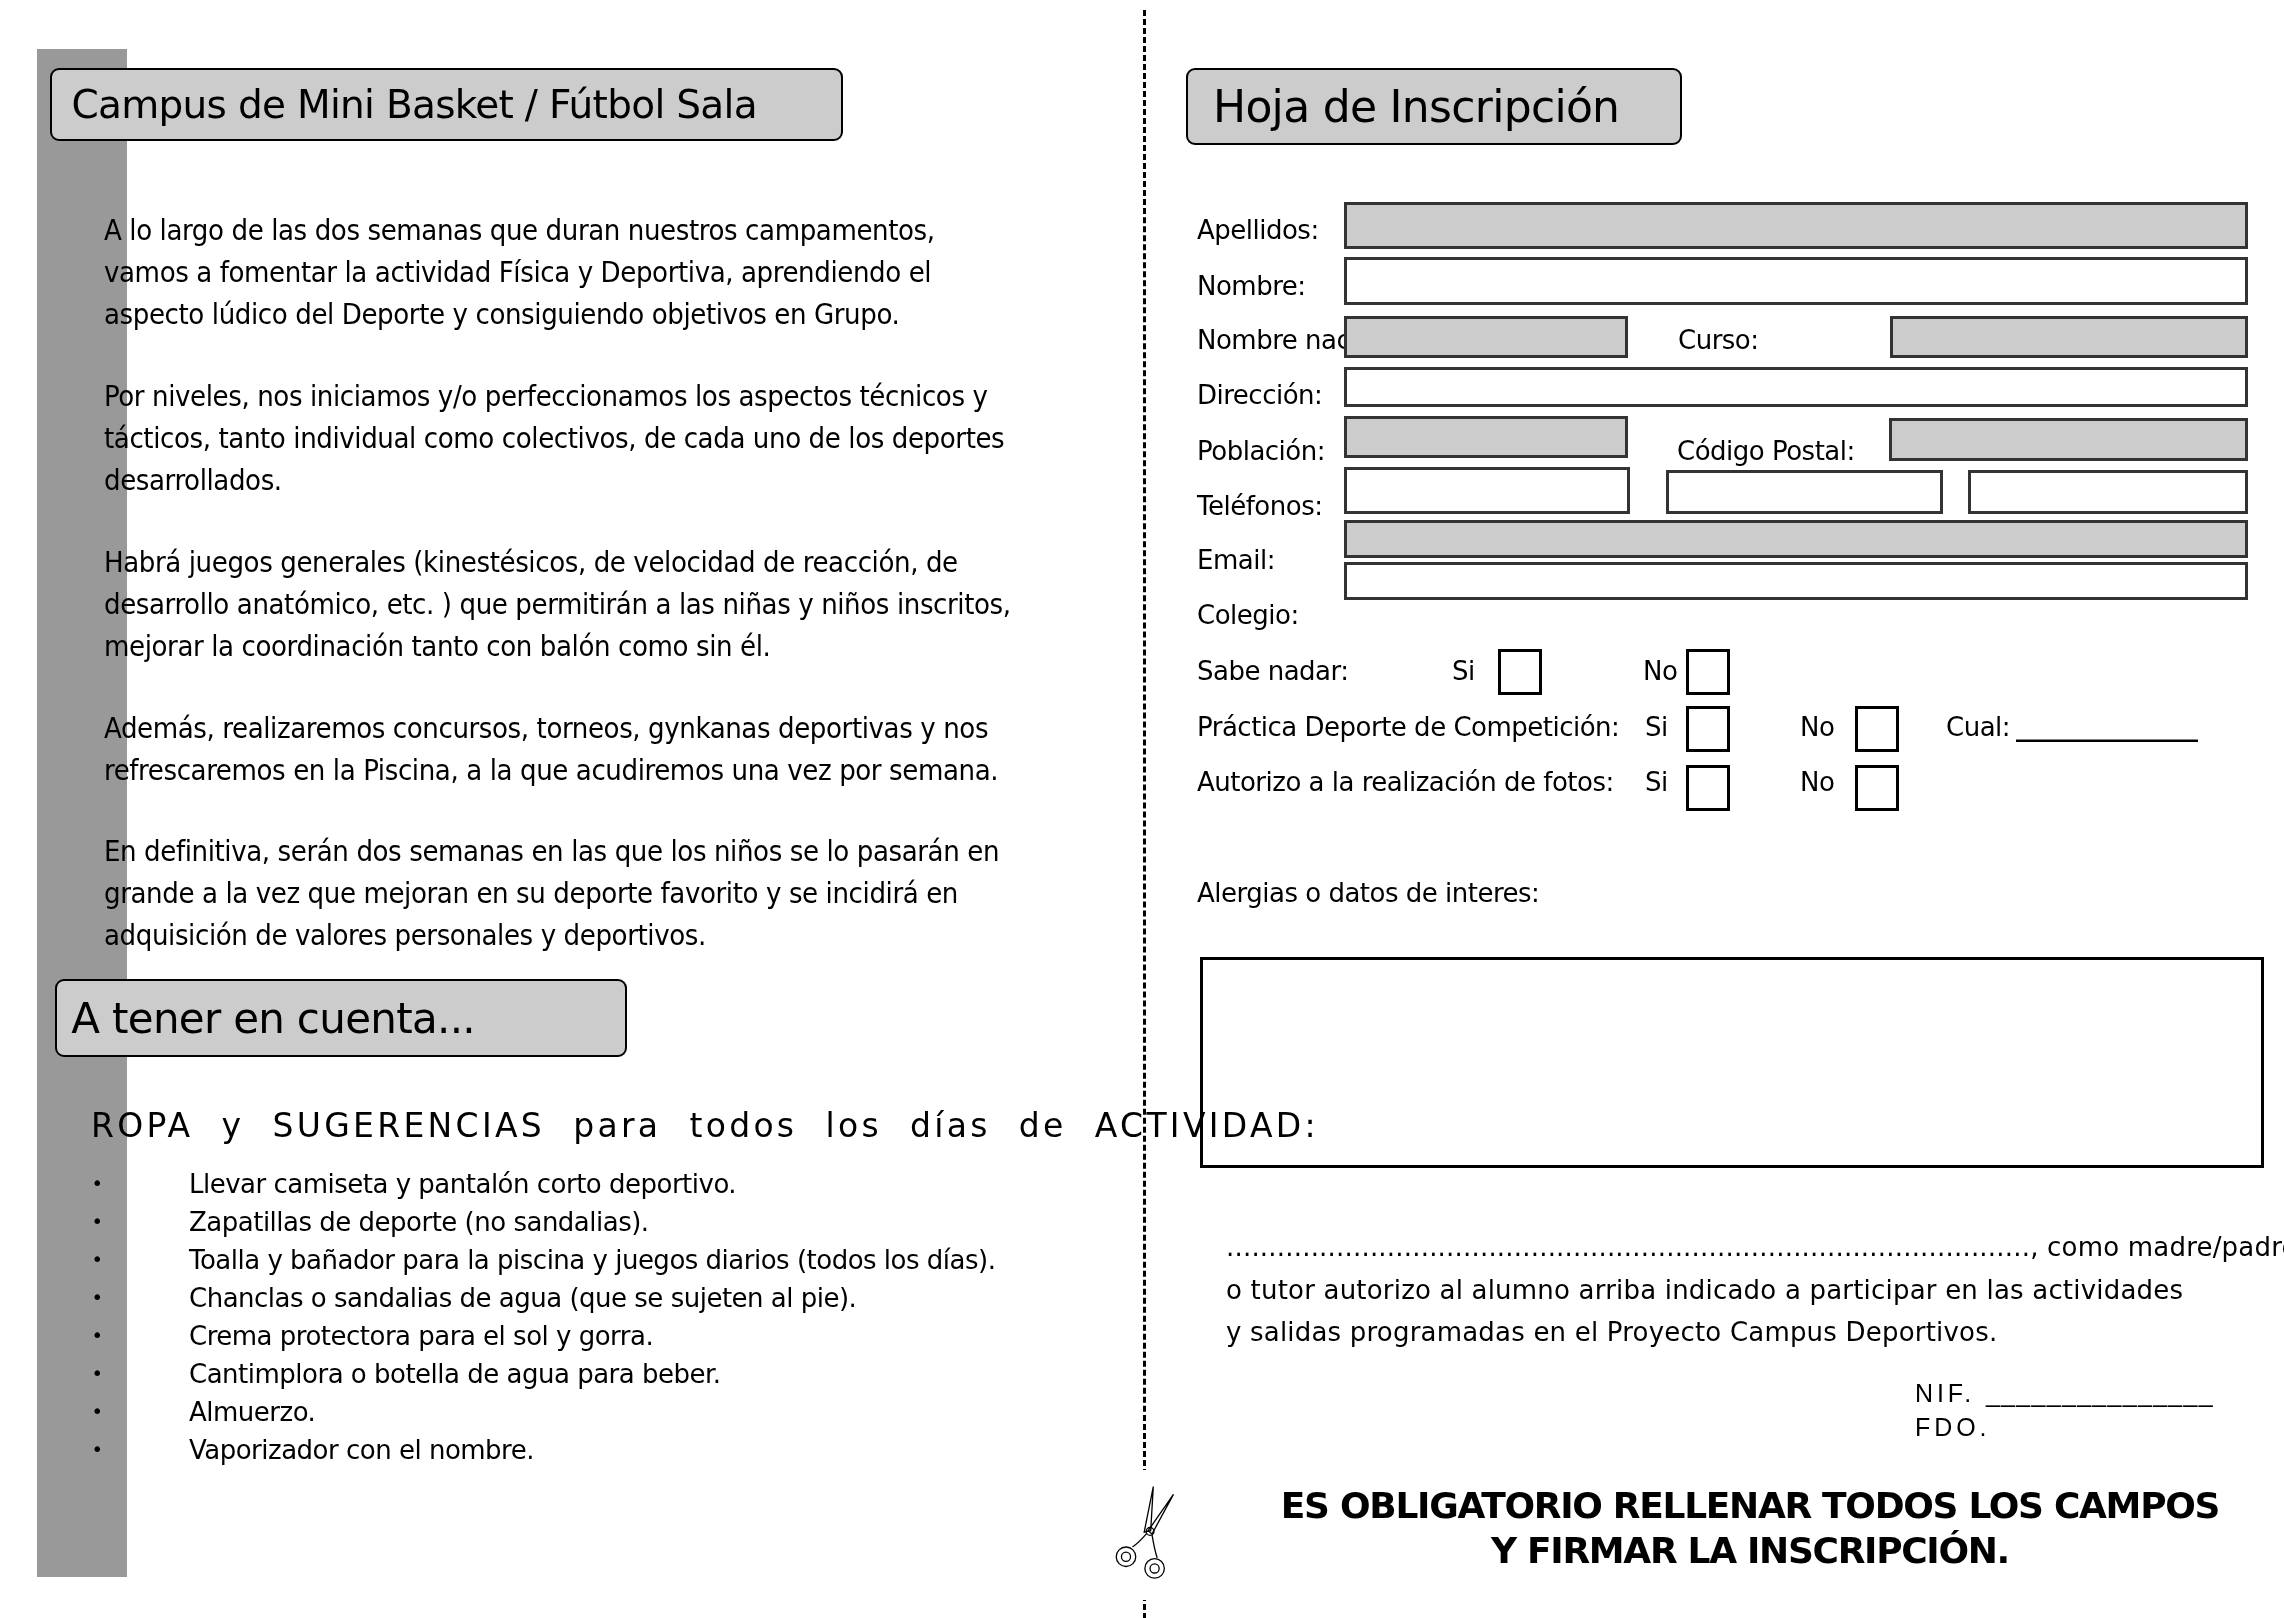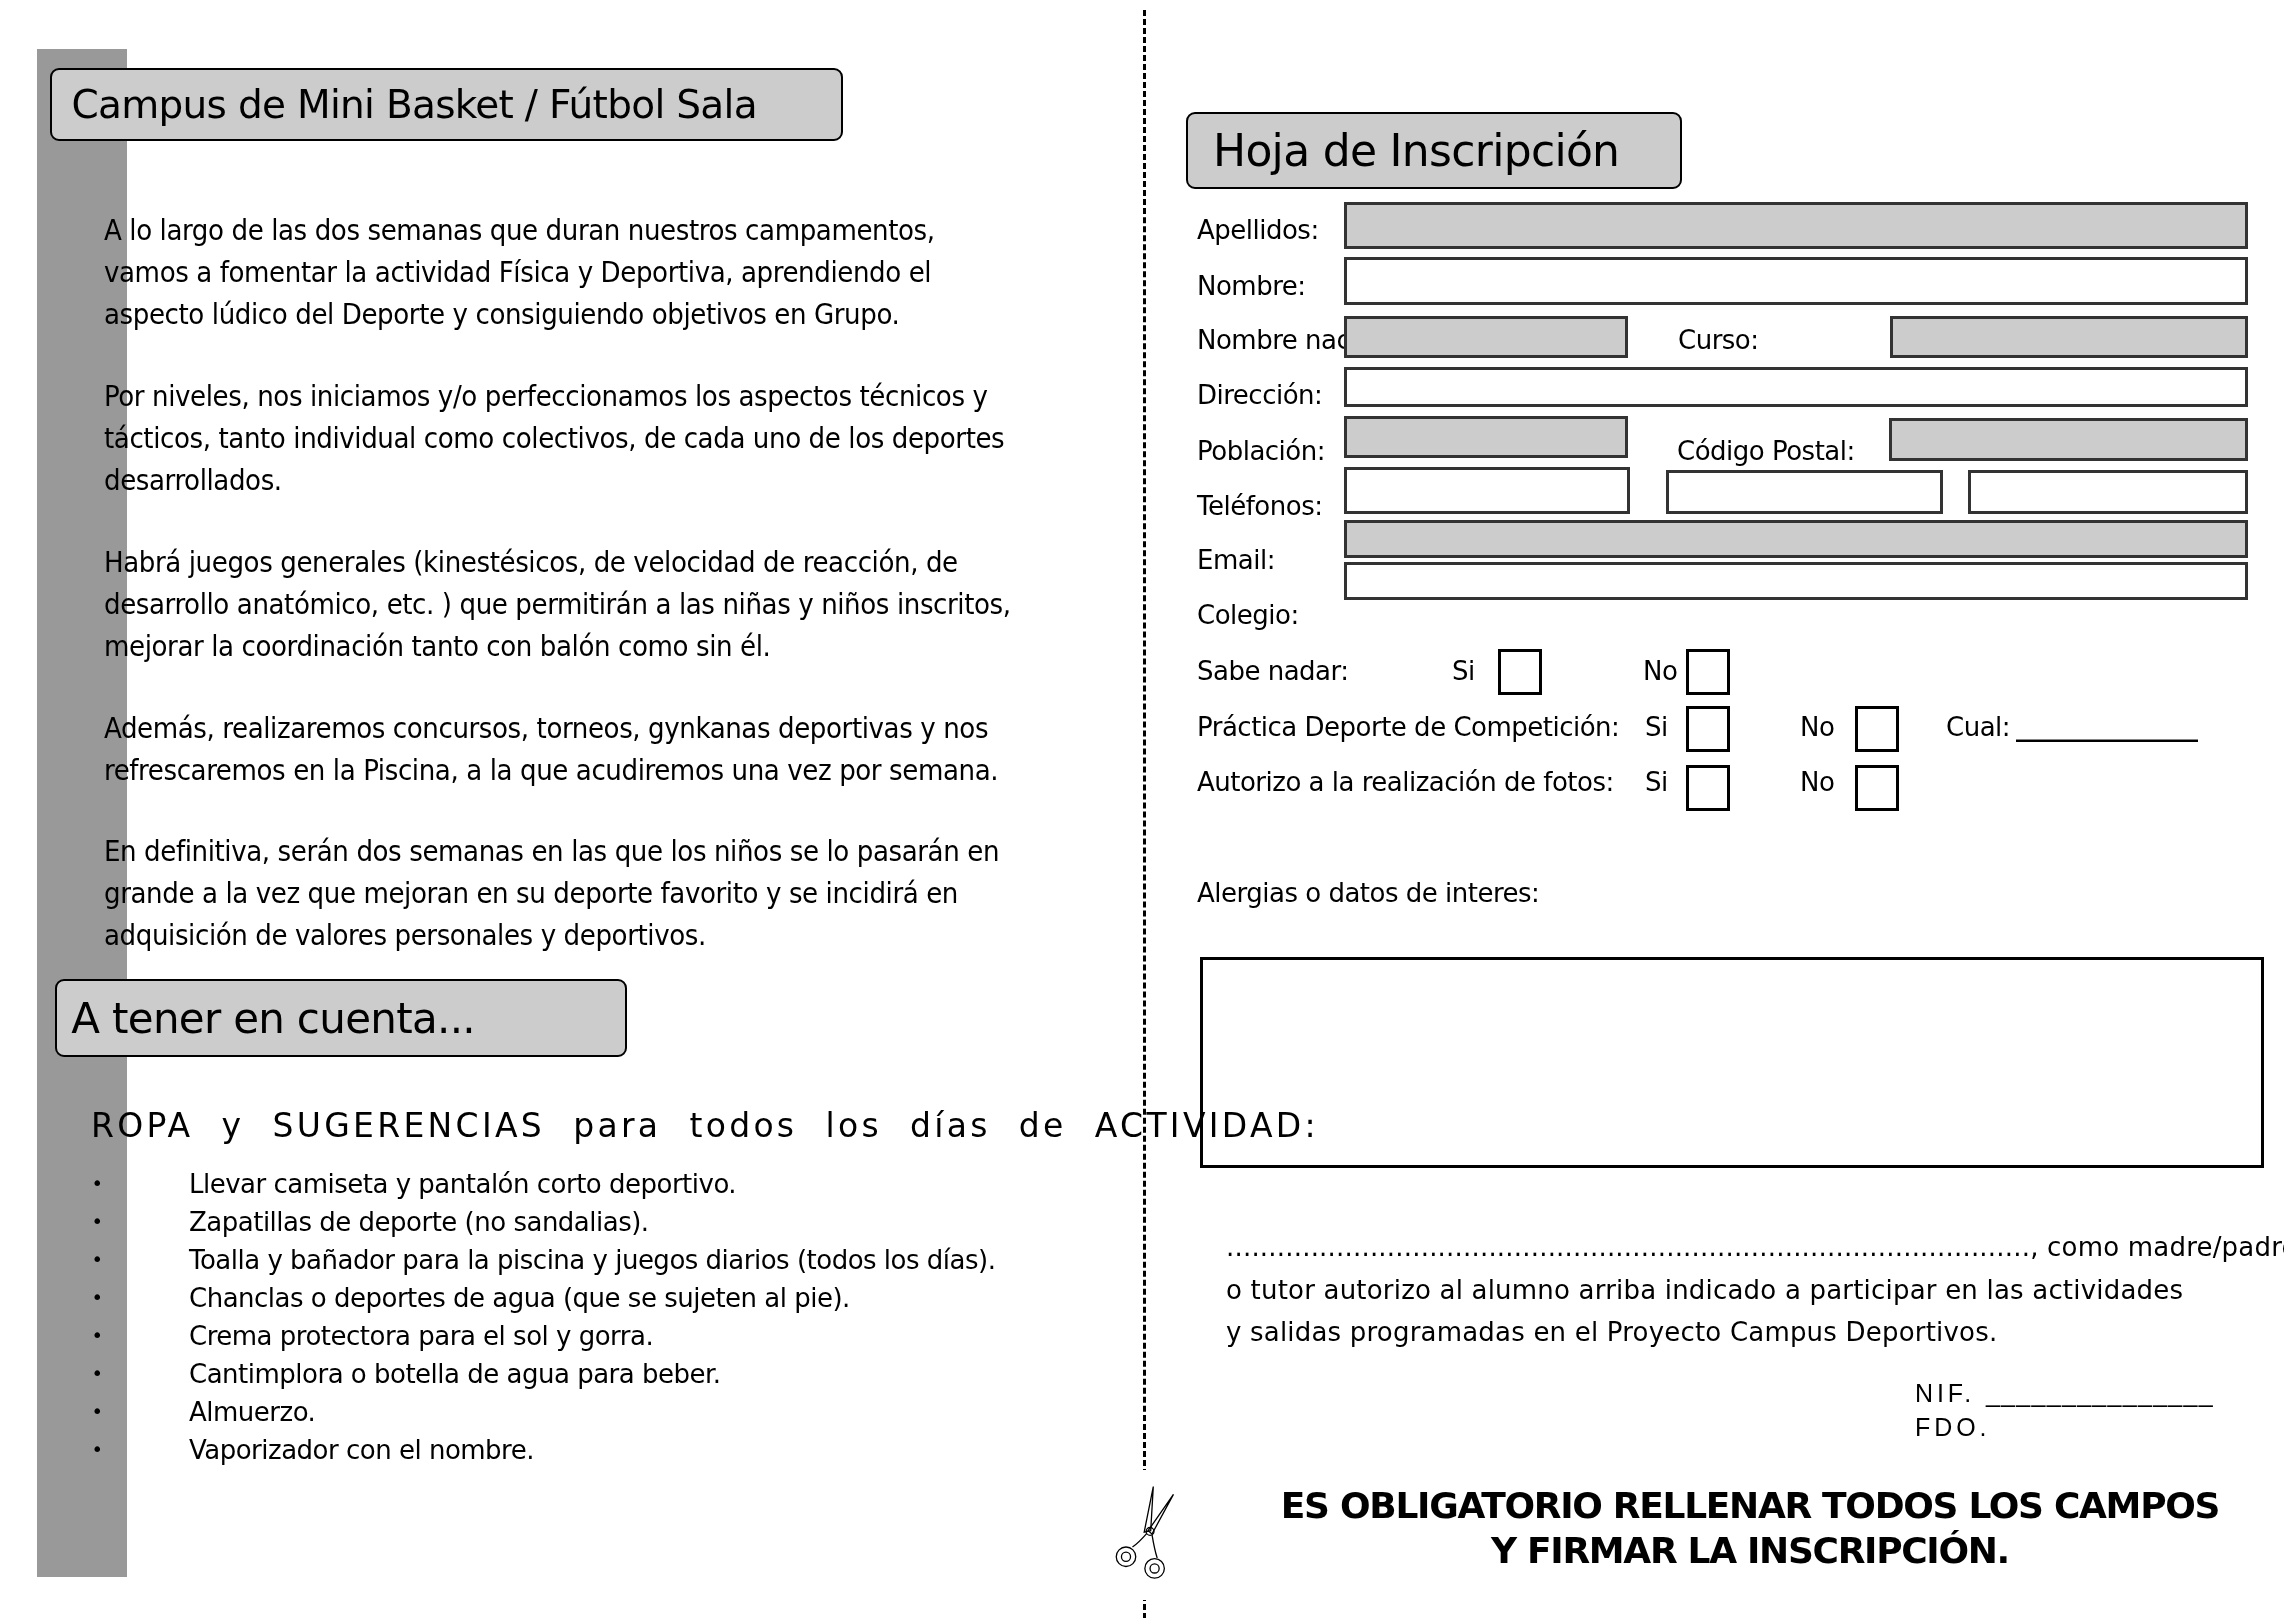--- a/index.html
+++ b/index.html
@@ -5,21 +5,21 @@
   html, body { margin:0; padding:0; background:#ffffff; }
   body { width:2284px; height:1619px; position:relative; overflow:hidden;
          font-family:"DejaVu Sans", sans-serif; color:#000; }
   .abs { position:absolute; }
   .side-bar { left:37px; top:49px; width:90px; height:1528px; background:#999999; }
   .title-box { background:#cccccc; border:2.6px solid #000; border-radius:9px; box-sizing:border-box;
                display:flex; align-items:center; padding-left:19.5px; font-size:40px; letter-spacing:-0.7px;
                font-family:"DejaVu Sans", sans-serif; white-space:nowrap; }
   .title-box.left { left:50px; top:68px; width:793px; height:73px; padding-left:19.5px; font-size:39px; }
   .title-box.tener { left:55px; top:979px; width:572px; height:78px; padding-left:14.3px; font-size:42px; }
-  .title-box.right { left:1186px; top:68px; width:496px; height:77px; padding-left:25px; font-size:44px;margin-top:44px; }
+  .title-box.right { left:1186px; top:68px; width:496px; height:77px; padding-left:25px; font-size:44px; }
   .para { left:96px; width:1041px; font-size:29px; line-height:42px; letter-spacing:-0.4px;
           font-family:"DejaVu Sans Condensed","DejaVu Sans", sans-serif; }
   .para span { display:block; white-space:nowrap;margin-left:8px; }
   .ropa { left:91px; top:1106px; width:1044px; font-size:33px; letter-spacing:3.3px; word-spacing:14.3px;
           white-space:nowrap; text-align:justify; text-align-last:justify; }
   .list { left:85px; top:1165px; width:1041px; }
   .list-item { position:relative; height:38px; font-size:26px; line-height:38px; letter-spacing:-0.5px; white-space:nowrap; }
   .list-item .bullet { position:absolute; left:6.5px; top:0; font-size:19.5px; }
   .list-item .txt { position:absolute; left:104px; top:0; }
   .dashed { left:1143px; top:9.8px; width:0; height:1609px; border-left:3.3px dashed #000; }
@@ -83,21 +83,21 @@
   <div class="list-item">
       <span class="bullet">•</span>
       <span class="txt">Zapatillas de deporte (no sandalias).</span>
     </div>
   <div class="list-item">
       <span class="bullet">•</span>
       <span class="txt">Toalla y bañador para la piscina y juegos diarios (todos los días).</span>
     </div>
   <div class="list-item">
       <span class="bullet">•</span>
-      <span class="txt">Chanclas o deportes de agua (que se sujeten al pie).</span>
+      <span class="txt">Chanclas o sandalias de agua (que se sujeten al pie).</span>
     </div>
   <div class="list-item">
       <span class="bullet">•</span>
       <span class="txt">Crema protectora para el sol y gorra.</span>
     </div>
   <div class="list-item">
       <span class="bullet">•</span>
       <span class="txt">Cantimplora o botella de agua para beber.</span>
     </div>
   <div class="list-item">

